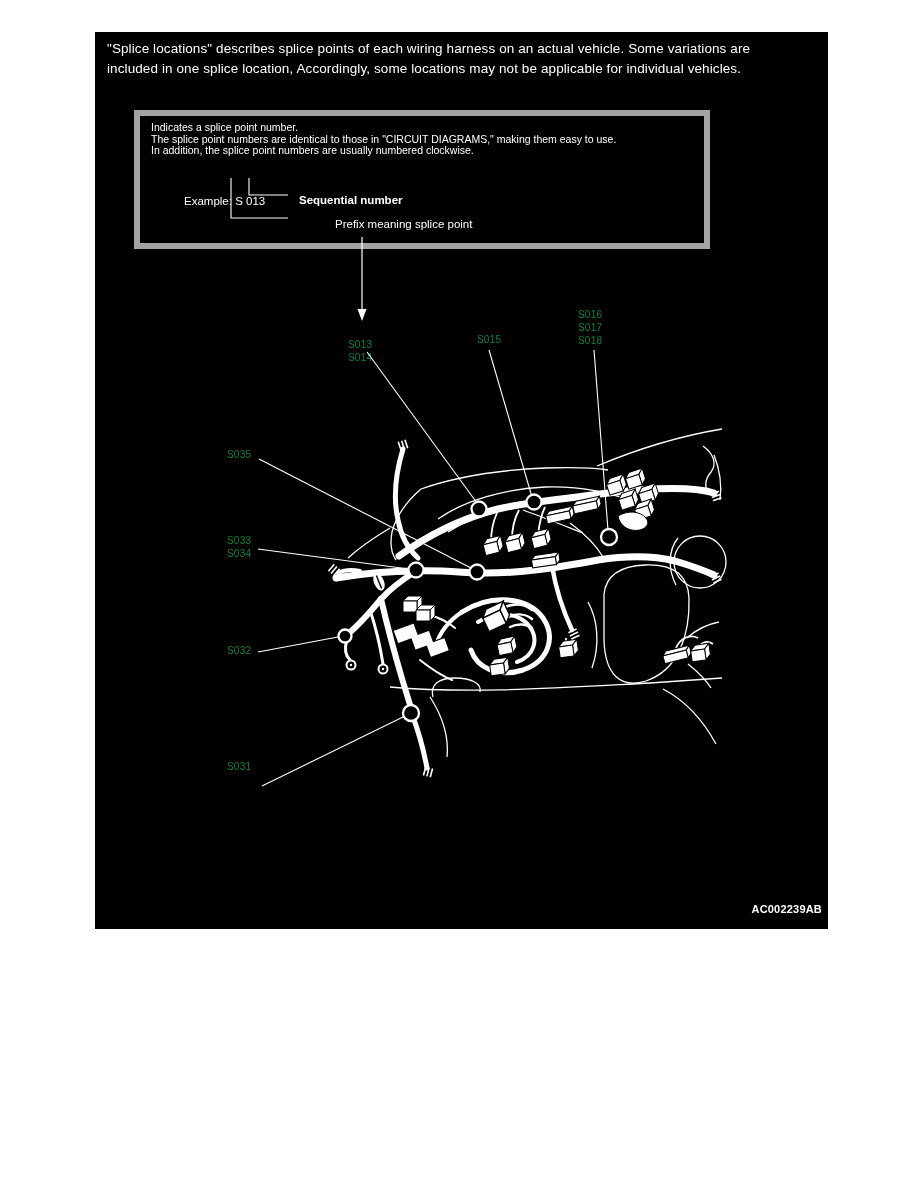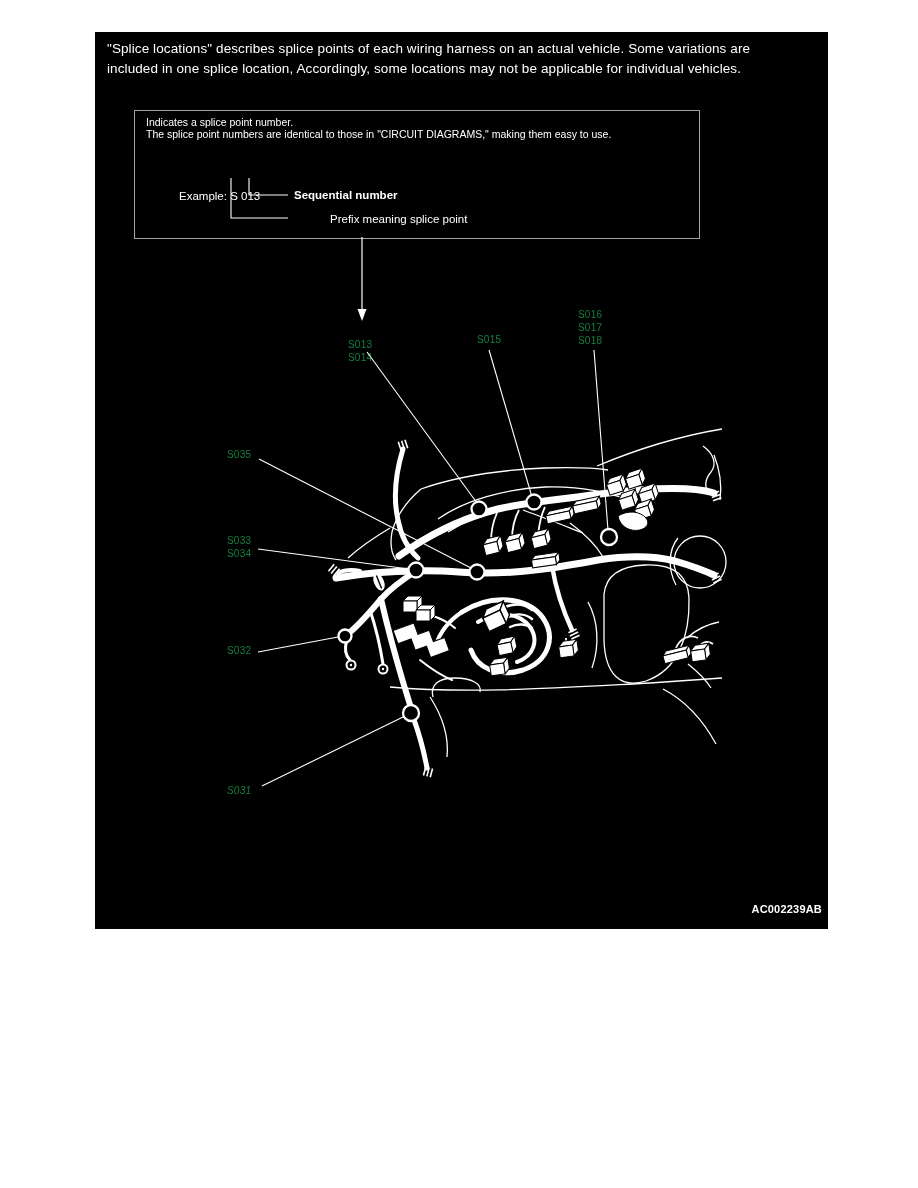--- a/index.html
+++ b/index.html
@@ -2,21 +2,21 @@
 <html><head>
 <meta charset="utf-8">
 <style>
   html,body{margin:0;padding:0;background:#fff;}
   .page{position:relative;width:918px;height:1188px;background:#fff;
         font-family:"Liberation Sans","DejaVu Sans",sans-serif;overflow:hidden;}
   .panel{position:absolute;left:95px;top:32px;width:733px;height:897px;background:#000;}
   .intro{position:absolute;left:107px;top:39px;width:714px;color:#fff;
          font-size:13.5px;line-height:19.5px;letter-spacing:.1px;}
   .callout{position:absolute;left:134px;top:110px;width:564px;height:127px;
-           border:1px solid #a3a3a3;color:#fff;}
+           border:6px solid #a3a3a3;color:#fff;}
   .callout .blines{position:absolute;left:11px;top:6px;font-size:10.5px;line-height:11.6px;white-space:nowrap;}
   .ex-label{position:absolute;left:44px;top:54px;font-size:11.5px;white-space:nowrap;margin-top:25px;}
   .seq-label{position:absolute;left:159px;top:78px;font-size:11.5px;white-space:nowrap;font-weight:bold;}
   .pre-label{position:absolute;left:159px;top:102px;font-size:11.5px;white-space:nowrap;margin-left:36px;}
   .slabel{position:absolute;color:#15803d;font-size:10px;line-height:13px;letter-spacing:.2px;white-space:nowrap;}
   .figcode{position:absolute;left:740px;top:903px;width:82px;color:#fff;font-size:11px;
            font-weight:bold;text-align:right;letter-spacing:.2px;}
   svg.overlay{position:absolute;left:0;top:0;pointer-events:none;}
   .w{stroke:#fff;fill:none;}
 </style>
@@ -29,20 +29,21 @@
 
   <div class="intro">
     <div>"Splice locations" describes splice points of each wiring harness on an actual vehicle. Some variations are</div>
     <div>included in one splice location, Accordingly, some locations may not be applicable for individual vehicles.</div>
   </div>
 
   <div class="callout">
     <div class="blines">
       <div>Indicates a splice point number.</div>
       <div>The splice point numbers are identical to those in "CIRCUIT DIAGRAMS," making them easy to use.</div>
+      <div>In addition, the splice point numbers are usually numbered clockwise.</div>
     </div>
     <div class="ex-label">Example: S 013</div>
     <div class="seq-label">Sequential number</div>
     <div class="pre-label">Prefix meaning splice point</div>
   </div>
 
   <div class="slabel" style="left:348px;top:338px;">
     <div>S013</div>
     <div>S014</div>
   </div>
@@ -51,21 +52,21 @@
     <div>S016</div>
     <div>S017</div>
     <div>S018</div>
   </div>
   <div class="slabel" style="left:227px;top:448px;">S035</div>
   <div class="slabel" style="left:227px;top:534px;">
     <div>S033</div>
     <div>S034</div>
   </div>
   <div class="slabel" style="left:227px;top:644px;">S032</div>
-  <div class="slabel" style="left:227px;top:784px;font-style:italic;">S031</div>
+  <div class="slabel" style="left:227px;top:760px;">S031</div>
 
   <div class="figcode">AC002239AB</div>
 
   <svg class="overlay" width="918" height="1188" viewBox="0 0 918 1188">
     <defs>
       <g id="cube">
         <polygon points="0,5 5,0 19,0 14,5" fill="#fff" stroke="#000" stroke-width="1"></polygon>
         <polygon points="14,5 19,0 19,11 14,16" fill="#fff" stroke="#000" stroke-width="1"></polygon>
         <polygon points="0,5 14,5 14,16 0,16" fill="#fff" stroke="#000" stroke-width="1"></polygon>
       </g>

